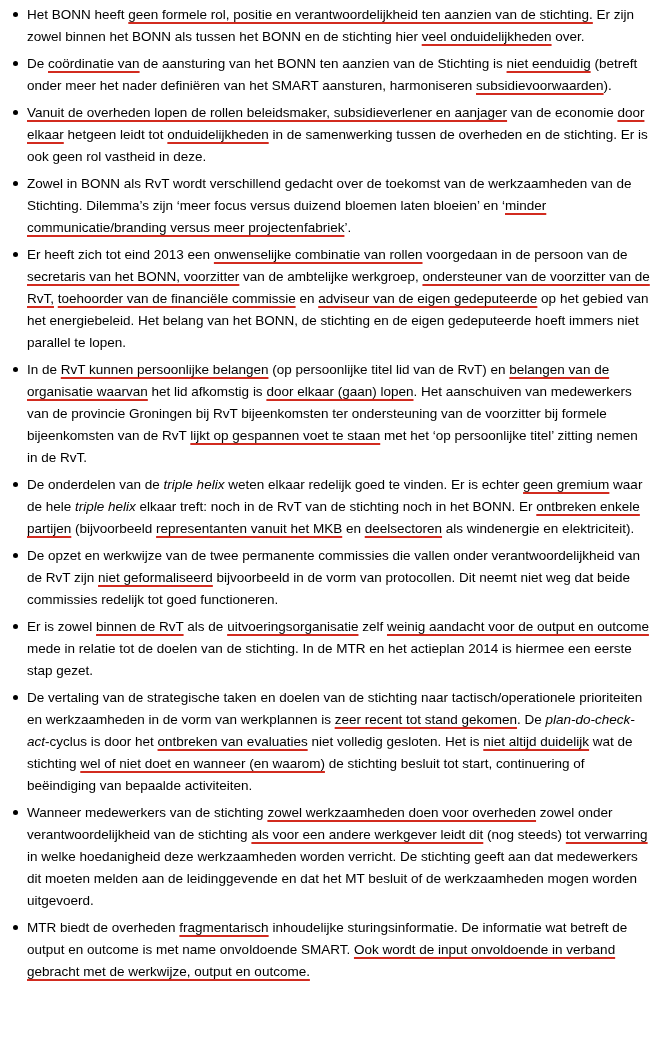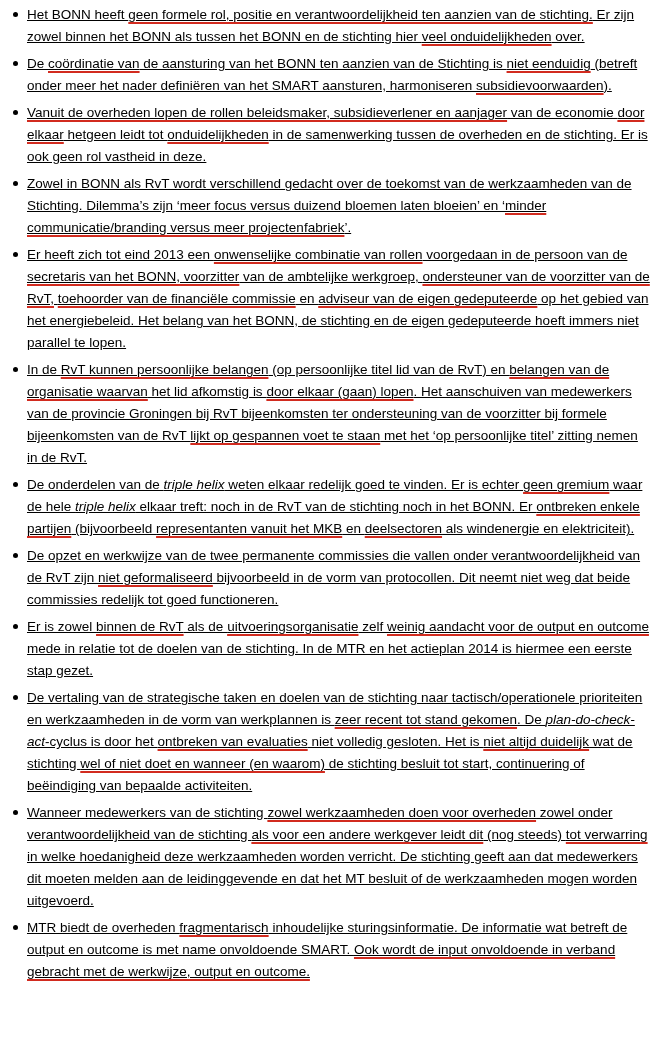--- a/index.html
+++ b/index.html
@@ -18,21 +18,20 @@
     color:var(--text-color);
     padding:4px 12px 6px 10px;
   }
   ul.bullets{
     list-style:none;
   }
   li.bullet-item{
     position:relative;
     padding-left:17px;
     margin-bottom:5px;
-    text-decoration:underline;
   }
   .bullet-marker{
     position:absolute;
     left:3px;
     top:8px;
     width:5px;
     height:5px;
     border-radius:50%;
     background:var(--text-color);
   }

